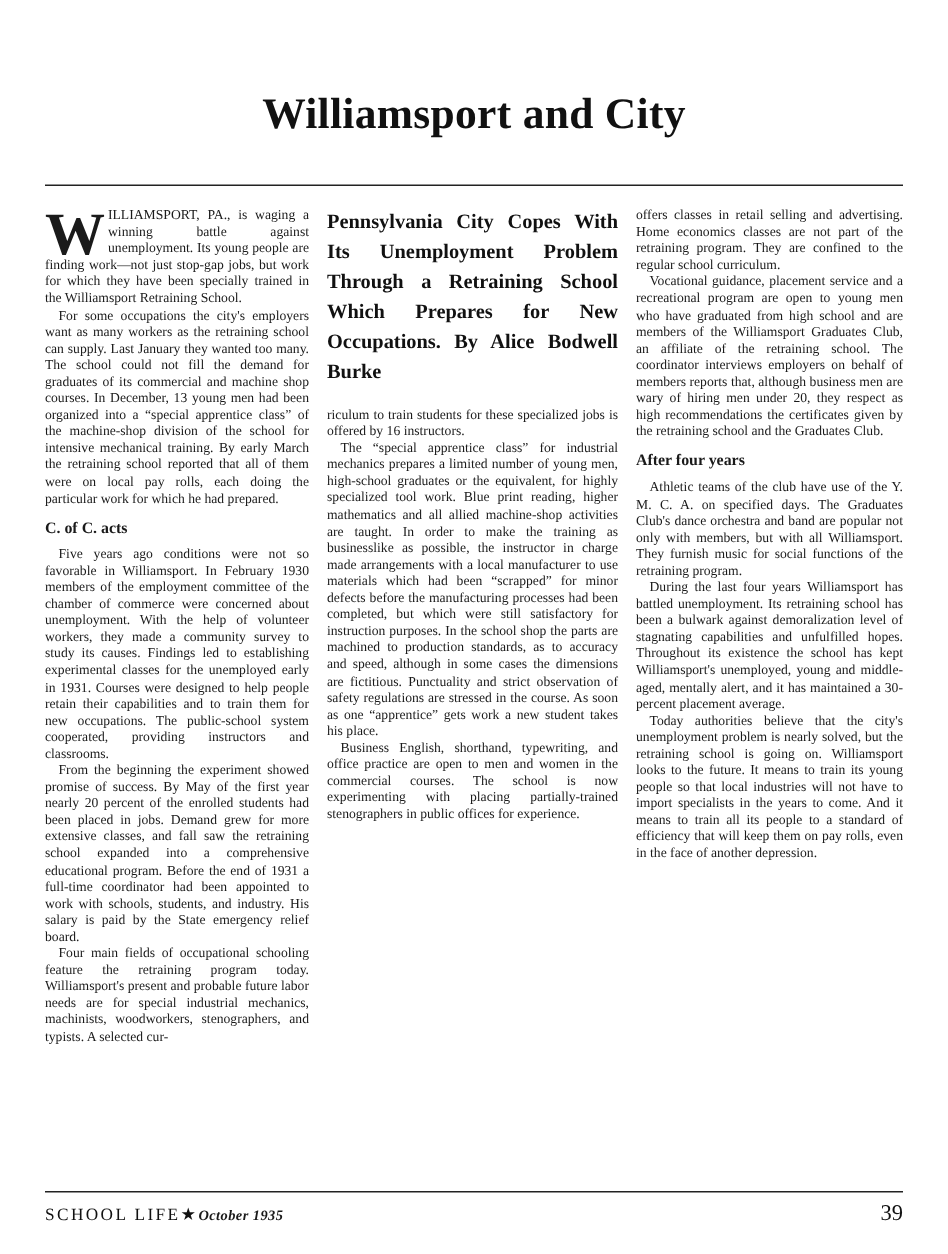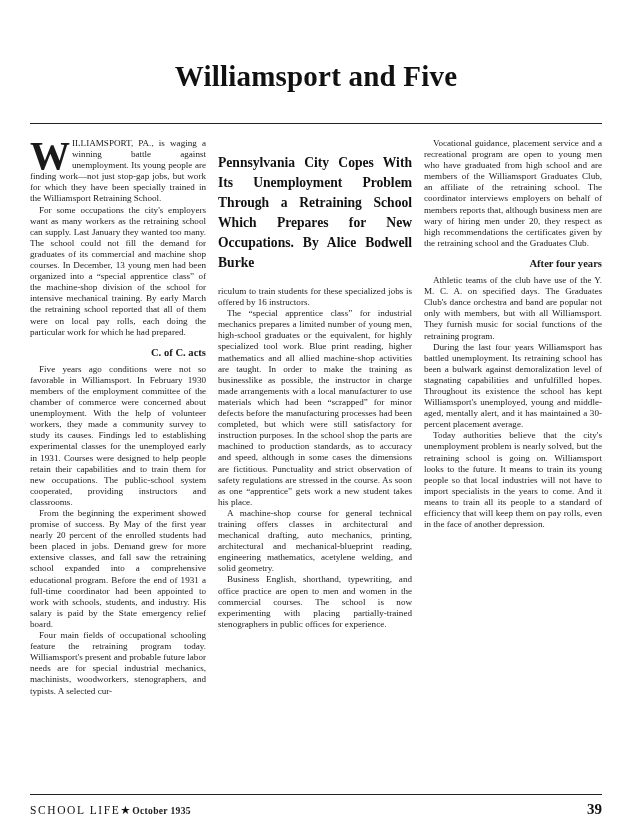--- a/index.html
+++ b/index.html
@@ -49,41 +49,40 @@
     text-align: justify;
     hyphens: auto;
   }
   .col1 {
     width: 188px;
     padding-right: 12px;
   }
   .col2 {
     width: 206px;
     padding-right: 12px;
-    margin-top: 15px;
   }
   .col3 {
     width: 178px;
   }
   .deck {
     font-size: 13.6px;
     line-height: 20px;
     font-weight: bold;
     text-align: justify;
     margin-bottom: 13px;
     color: #111;
   }
   .deck .byline { font-weight: bold; }
   p {
     margin: 0;
     text-indent: 9px;
   }
   p.noindent { text-indent: 0; }
   .subhead {
-    text-align: right;
+    text-align: left;
     font-size: 10.6px;
     font-weight: bold;
     margin: 9px 0 6px 0;
     text-indent: 0;
   }
   .dropcap-para {
     text-indent: 0;
     overflow: hidden;
   }
   .dropcap {
@@ -112,59 +111,60 @@
     align-items: baseline;
     justify-content: space-between;
   }
   .masthead {
     font-size: 11.5px;
     letter-spacing: 1.6px;
     font-weight: normal;
     color: #111;
   }
   .issue {
+    font-style: italic;
     font-weight: bold;
     font-size: 9.6px;
     letter-spacing: 0.3px;
   }
   .pageno {
     font-size: 15px;
-    font-weight: bold;
+    font-weight: normal;
     color: #111;
   }
 </style>
 </head>
 <body>
 
 <div class="page">
 
-  <h1 class="title">Williamsport and Five</h1>
+  <h1 class="title">Williamsport and City</h1>
 
   <hr class="rule-top">
 
   <div class="content">
 
     <div class="col col1">
       <p class="dropcap-para"><span class="dropcap">W</span><span>ILLIAMSPORT, PA., is waging a winning battle against unemployment. Its young people are finding work—not just stop-gap jobs, but work for which they have been specially trained in the Williamsport Retraining School.</span></p>
       <p>For some occupations the city's employers want as many workers as the retraining school can supply. Last January they wanted too many. The school could not fill the demand for graduates of its commercial and machine shop courses. In December, 13 young men had been organized into a “special apprentice class” of the machine-shop division of the school for intensive mechanical training. By early March the retraining school reported that all of them were on local pay rolls, each doing the particular work for which he had prepared.</p>
       <p class="subhead">C. of C. acts</p>
       <p>Five years ago conditions were not so favorable in Williamsport. In February 1930 members of the employment committee of the chamber of commerce were concerned about unemployment. With the help of volunteer workers, they made a community survey to study its causes. Findings led to establishing experimental classes for the unemployed early in 1931. Courses were designed to help people retain their capabilities and to train them for new occupations. The public-school system cooperated, providing instructors and classrooms.</p>
       <p>From the beginning the experiment showed promise of success. By May of the first year nearly 20 percent of the enrolled students had been placed in jobs. Demand grew for more extensive classes, and fall saw the retraining school expanded into a comprehensive educational program. Before the end of 1931 a full-time coordinator had been appointed to work with schools, students, and industry. His salary is paid by the State emergency relief board.</p>
       <p>Four main fields of occupational schooling feature the retraining program today. Williamsport's present and probable future labor needs are for special industrial mechanics, machinists, woodworkers, stenographers, and typists. A selected cur-</p>
     </div>
 
     <div class="col col2">
       <div class="deck"><span>Pennsylvania City Copes With Its Unemployment Problem Through a Retraining School Which Prepares for New Occupations.</span> <span class="byline">By Alice Bodwell Burke</span></div>
       <p class="noindent">riculum to train students for these specialized jobs is offered by 16 instructors.</p>
       <p>The “special apprentice class” for industrial mechanics prepares a limited number of young men, high-school graduates or the equivalent, for highly specialized tool work. Blue print reading, higher mathematics and all allied machine-shop activities are taught. In order to make the training as businesslike as possible, the instructor in charge made arrangements with a local manufacturer to use materials which had been “scrapped” for minor defects before the manufacturing processes had been completed, but which were still satisfactory for instruction purposes. In the school shop the parts are machined to production standards, as to accuracy and speed, although in some cases the dimensions are fictitious. Punctuality and strict observation of safety regulations are stressed in the course. As soon as one “apprentice” gets work a new student takes his place.</p>
-      <p>A machine-shop course for general technical training offers classes in architectural and mechanical drafting, auto mechanics, printing, architectural and mechanical-blueprint reading, engineering mathematics, acetylene welding, and solid geometry.</p>
       <p>Business English, shorthand, typewriting, and office practice are open to men and women in the commercial courses. The school is now experimenting with placing partially-trained stenographers in public offices for experience.</p>
     </div>
 
     <div class="col col3">
+      <p class="noindent">offers classes in retail selling and advertising. Home economics classes are not part of the retraining program. They are confined to the regular school curriculum.</p>
       <p>Vocational guidance, placement service and a recreational program are open to young men who have graduated from high school and are members of the Williamsport Graduates Club, an affiliate of the retraining school. The coordinator interviews employers on behalf of members reports that, although business men are wary of hiring men under 20, they respect as high recommendations the certificates given by the retraining school and the Graduates Club.</p>
       <p class="subhead">After four years</p>
       <p>Athletic teams of the club have use of the Y. M. C. A. on specified days. The Graduates Club's dance orchestra and band are popular not only with members, but with all Williamsport. They furnish music for social functions of the retraining program.</p>
       <p>During the last four years Williamsport has battled unemployment. Its retraining school has been a bulwark against demoralization level of stagnating capabilities and unfulfilled hopes. Throughout its existence the school has kept Williamsport's unemployed, young and middle-aged, mentally alert, and it has maintained a 30-percent placement average.</p>
       <p>Today authorities believe that the city's unemployment problem is nearly solved, but the retraining school is going on. Williamsport looks to the future. It means to train its young people so that local industries will not have to import specialists in the years to come. And it means to train all its people to a standard of efficiency that will keep them on pay rolls, even in the face of another depression.</p>
     </div>
 
   </div>
 
   <div class="footer">

